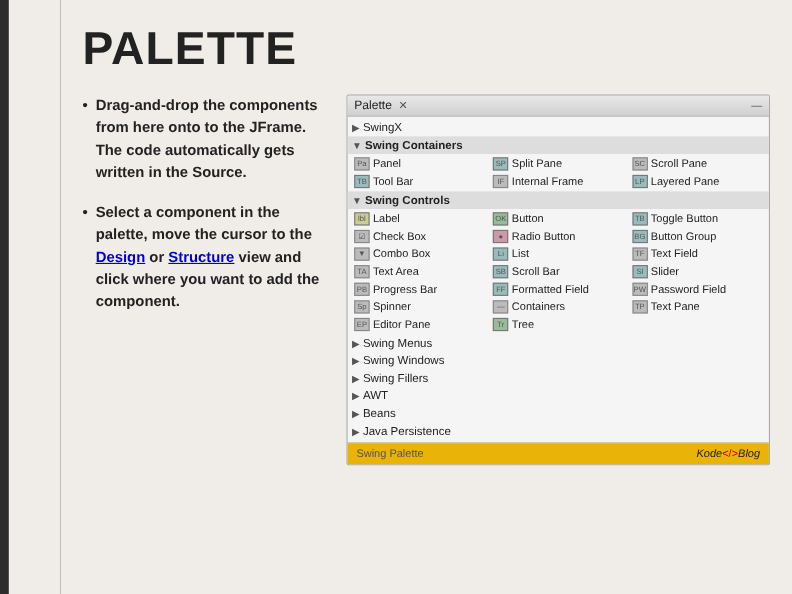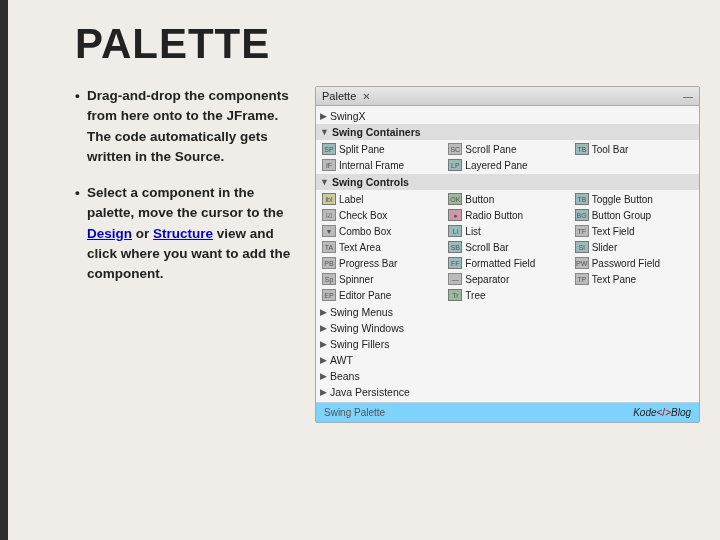--- a/index.html
+++ b/index.html
@@ -180,21 +180,21 @@
     .item-icon.yellow { background: #cc9; border-color: #777; }
     .item-icon.orange { background: #c9a; border-color: #777; }
     .item-icon.gray { background: #bbb; border-color: #888; }
 
     
     .palette-footer {
       border-top: 1px solid #ccc;
       padding: 4px 8px;
       font-size: 10px;
       color: #555;
-      background: #7dd3fc;
+      background: #eab308;
       display: flex;
       justify-content: space-between;
       align-items: center;
     }
 
     
     .section-collapsed {
       padding: 2px 4px;
       display: flex;
       align-items: center;
@@ -248,20 +248,24 @@
           <span class="expand-icon">▶</span>
           <span>SwingX</span>
         </div>
 
         <div class="section-header expanded">
           <span class="expand-icon">▼</span>
           <span>Swing Containers</span>
         </div>
         <div class="items-grid">
           <div class="palette-item">
+            <span class="item-icon gray">Pa</span>
+            <span>Panel</span>
+          </div>
+          <div class="palette-item">
             <span class="item-icon blue">SP</span>
             <span>Split Pane</span>
           </div>
           <div class="palette-item">
             <span class="item-icon gray">SC</span>
             <span>Scroll Pane</span>
           </div>
           <div class="palette-item">
             <span class="item-icon blue">TB</span>
             <span>Tool Bar</span>
@@ -340,21 +344,21 @@
           <div class="palette-item">
             <span class="item-icon gray">PW</span>
             <span>Password Field</span>
           </div>
           <div class="palette-item">
             <span class="item-icon gray">Sp</span>
             <span>Spinner</span>
           </div>
           <div class="palette-item">
             <span class="item-icon gray">—</span>
-            <span>Separator</span>
+            <span>Containers</span>
           </div>
           <div class="palette-item">
             <span class="item-icon gray">TP</span>
             <span>Text Pane</span>
           </div>
           <div class="palette-item">
             <span class="item-icon gray">EP</span>
             <span>Editor Pane</span>
           </div>
           <div class="palette-item">

